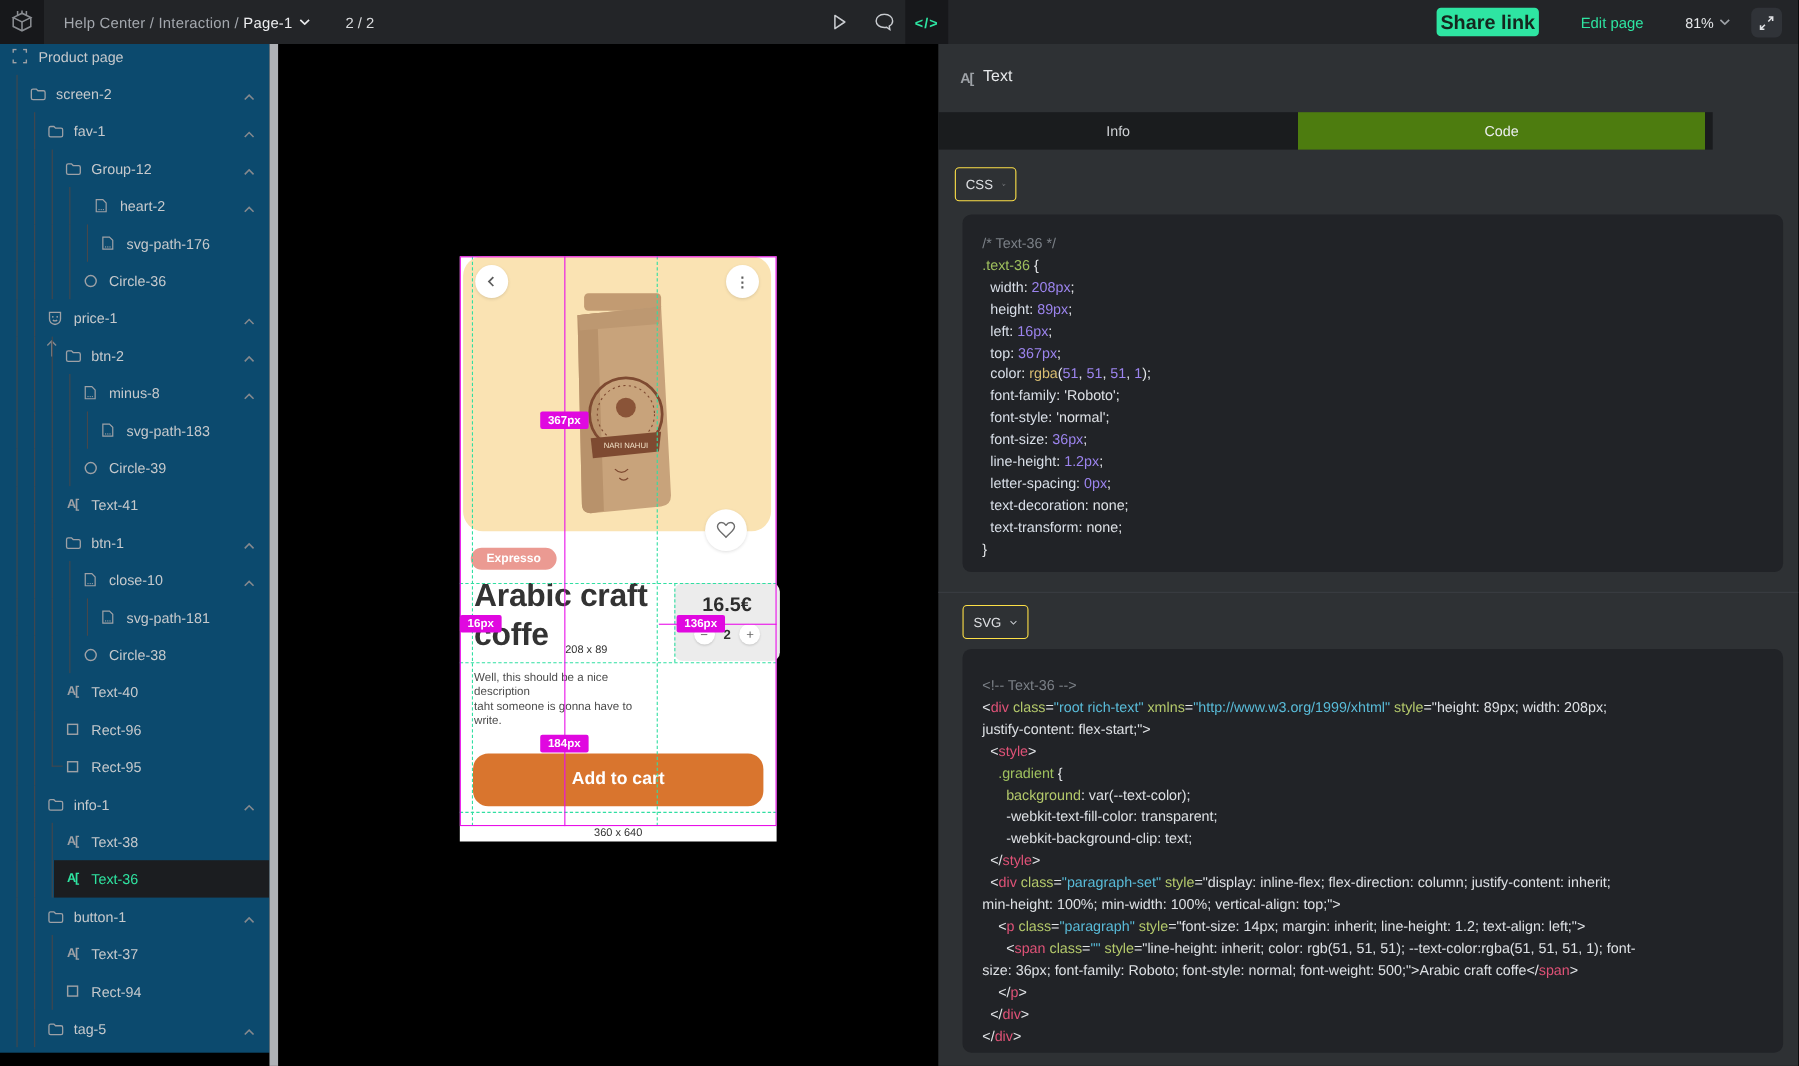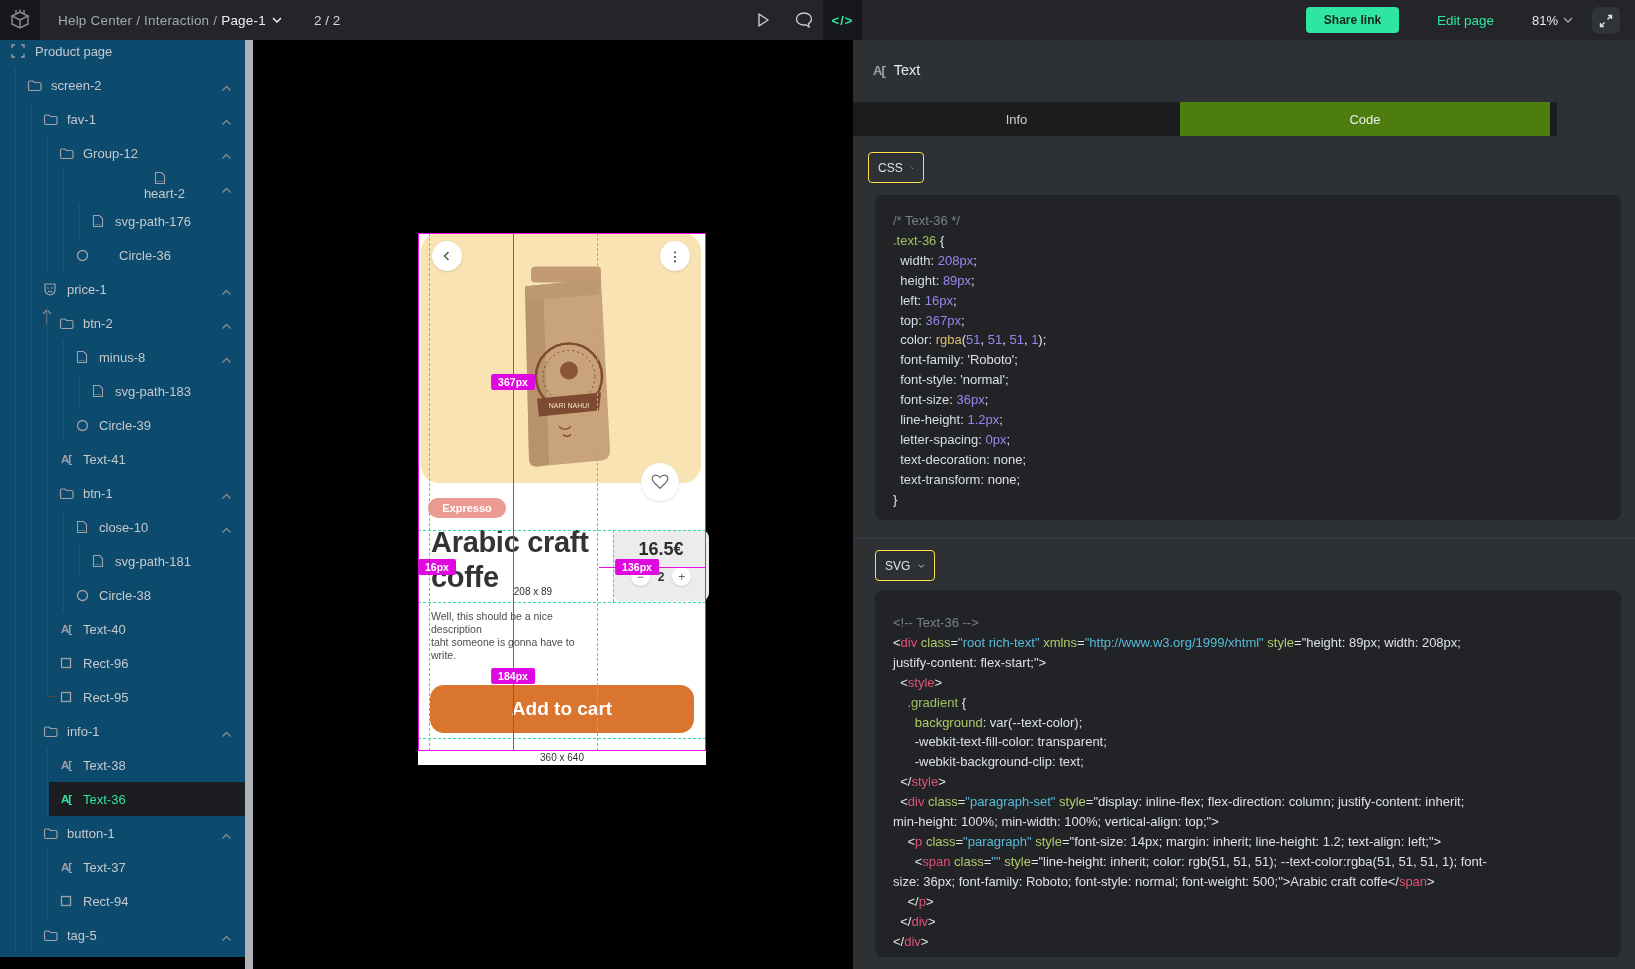--- a/index.html
+++ b/index.html
@@ -14,21 +14,21 @@
   .crumb { position:absolute; left:58px; top:0; height:40px; display:flex; align-items:center;
            font-size:13.5px; color:#A4A8AE; letter-spacing:.2px; }
   .crumb .page { color:#ECEDEF; }
   .crumb svg { margin-left:6px; }
   .counter { position:absolute; left:314px; top:0; height:40px; display:flex; align-items:center;
              font-size:13.5px; color:#D8DADC; }
   .tb-icon { position:absolute; top:0; height:40px; width:38px; display:flex; align-items:center; justify-content:center; cursor:pointer; }
   .code-tile { background:#17181B; }
   .code-glyph { color:#2EE5A2; font-weight:bold; font-size:13px; letter-spacing:1px; }
   .share-btn { position:absolute; left:1306px; top:7px; width:93px; height:26px; background:#2EE5A2;
-               border-radius:4px; border:none; color:#15261E; font-size:12px; font-weight:bold;
+               border-radius:4px; border:none; color:#15261E; font-size:18px; font-weight:bold;
                display:flex; align-items:center; justify-content:center; cursor:pointer; }
   .edit-link { position:absolute; left:1437px; top:0; height:40px; display:flex; align-items:center;
                color:#2EE5A2; font-size:13.5px; cursor:pointer; }
   .zoom-ctl { position:absolute; left:1532px; top:0; height:40px; display:flex; align-items:center; gap:5px;
               color:#E6E8EA; font-size:13px; cursor:pointer; }
   .expand-tile { position:absolute; left:1592px; top:7px; width:28px; height:27px; background:#303338;
                  border-radius:6px; display:flex; align-items:center; justify-content:center; cursor:pointer; }
 
   
   #sidebar { position:absolute; left:0; top:28px; width:245px; height:929px; background:#0c4a6e; overflow:hidden; }
@@ -58,21 +58,21 @@
   .dims { position:absolute; left:55px; top:353px; width:120px; text-align:center; font-size:10px; color:#333; }
   .price-panel { position:absolute; left:195px; top:297px; width:96px; height:71px; background:#ECECEC; border-radius:8px; }
   .price { text-align:center; margin-top:9px; font-size:18px; font-weight:bold; color:#2D2D2D; }
   .stepper { display:flex; align-items:center; justify-content:center; gap:8px; margin-top:7px; }
   .step-btn { width:19px; height:19px; border-radius:50%; background:#fff; border:none; color:#666;
               font-size:12px; line-height:1; display:flex; align-items:center; justify-content:center;
               box-shadow:0 1px 2px rgba(0,0,0,.15); cursor:pointer; }
   .qty { font-size:12px; font-weight:bold; color:#333; }
   .p-desc { position:absolute; left:13px; top:377px; width:170px; font-size:10.5px; line-height:13px; color:#4C4C4C; }
   .cart-btn { position:absolute; left:12px; top:452px; width:264px; height:48px; background:#D9752E; border:none;
-              border-radius:14px; color:#fff; font-size:19px; font-weight:bold; cursor:pointer; }
+              border-radius:14px; color:#fff; font-size:16px; font-weight:bold; cursor:pointer; }
   .size-label { position:absolute; left:0; top:519px; width:288px; text-align:center; font-size:10px; color:#333; }
 
   
   .sel-rect { position:absolute; left:165px; top:193px; width:288px; height:518px; border:1.5px solid #E90FE9; pointer-events:none; }
   .m-vline { position:absolute; width:0; border-left:1.5px solid #E90FE9; pointer-events:none; }
   .m-hline { position:absolute; height:0; border-top:1.5px solid #E90FE9; pointer-events:none; }
   .g-v { position:absolute; width:0; border-left:1.5px dashed #30DFA2; pointer-events:none; }
   .g-h { position:absolute; height:0; border-top:1.5px dashed #30DFA2; pointer-events:none; }
   .badge { position:absolute; transform:translate(-50%,-50%); background:#E008E0; color:#fff;
            font-size:10.5px; font-weight:bold; padding:2px 7px; border-radius:2px; white-space:nowrap; pointer-events:none; }
@@ -205,21 +205,21 @@
           <span class="ric">
             <svg width="15" height="13" viewBox="0 0 15 13" fill="none" stroke="currentColor" stroke-width="1.2">
               <path d="M1.5 3.5 q0-1.5 1.5-1.5 h3 l1.5 1.5 h5 q1.5 0 1.5 1.5 v5 q0 1.5-1.5 1.5 h-9.5 q-1.5 0-1.5-1.5 Z"></path>
             </svg>
           </span>
           <span>Group-12</span>
           <span class="chev"><svg width="11" height="7" viewBox="0 0 11 7">
               <polyline points="1.5,5.5 5.5,1.5 9.5,5.5" fill="none" stroke="currentColor" stroke-width="1.4"></polyline>
             </svg></span>
         </div>
-        <div class="row" style="padding-left: 84px; flex-direction: column;">
+        <div class="row" style="padding-left: 84px;">
           <div class="guide" style="left: 15px;"></div>
           <div class="guide" style="left: 31px;"></div>
           <div class="guide" style="left: 47px;"></div>
           <div class="guide" style="left: 63px;"></div>
           <span class="ric">
             <svg width="12" height="14" viewBox="0 0 12 14" fill="none" stroke="currentColor" stroke-width="1.1">
               <path d="M1.5 1.5 h6 l3 3 v8 h-9 Z"></path>
               <circle cx="4" cy="10.5" r="0.6" fill="currentColor" stroke="none"></circle>
               <circle cx="6" cy="10.5" r="0.6" fill="currentColor" stroke="none"></circle>
               <circle cx="8" cy="10.5" r="0.6" fill="currentColor" stroke="none"></circle>
@@ -239,21 +239,21 @@
           <span class="ric">
             <svg width="12" height="14" viewBox="0 0 12 14" fill="none" stroke="currentColor" stroke-width="1.1">
               <path d="M1.5 1.5 h6 l3 3 v8 h-9 Z"></path>
               <circle cx="4" cy="10.5" r="0.6" fill="currentColor" stroke="none"></circle>
               <circle cx="6" cy="10.5" r="0.6" fill="currentColor" stroke="none"></circle>
               <circle cx="8" cy="10.5" r="0.6" fill="currentColor" stroke="none"></circle>
             </svg>
           </span>
           <span>svg-path-176</span>
         </div>
-        <div class="row" style="padding-left: 74px; gap: 20px;">
+        <div class="row" style="padding-left: 74px;">
           <div class="guide" style="left: 15px;"></div>
           <div class="guide" style="left: 31px;"></div>
           <div class="guide" style="left: 47px;"></div>
           <div class="guide" style="left: 63px;"></div>
           <span class="ric">
             <svg width="13" height="13" viewBox="0 0 13 13" fill="none" stroke="currentColor" stroke-width="1.3">
               <circle cx="6.5" cy="6.5" r="5"></circle>
             </svg>
           </span>
           <span>Circle-36</span>

